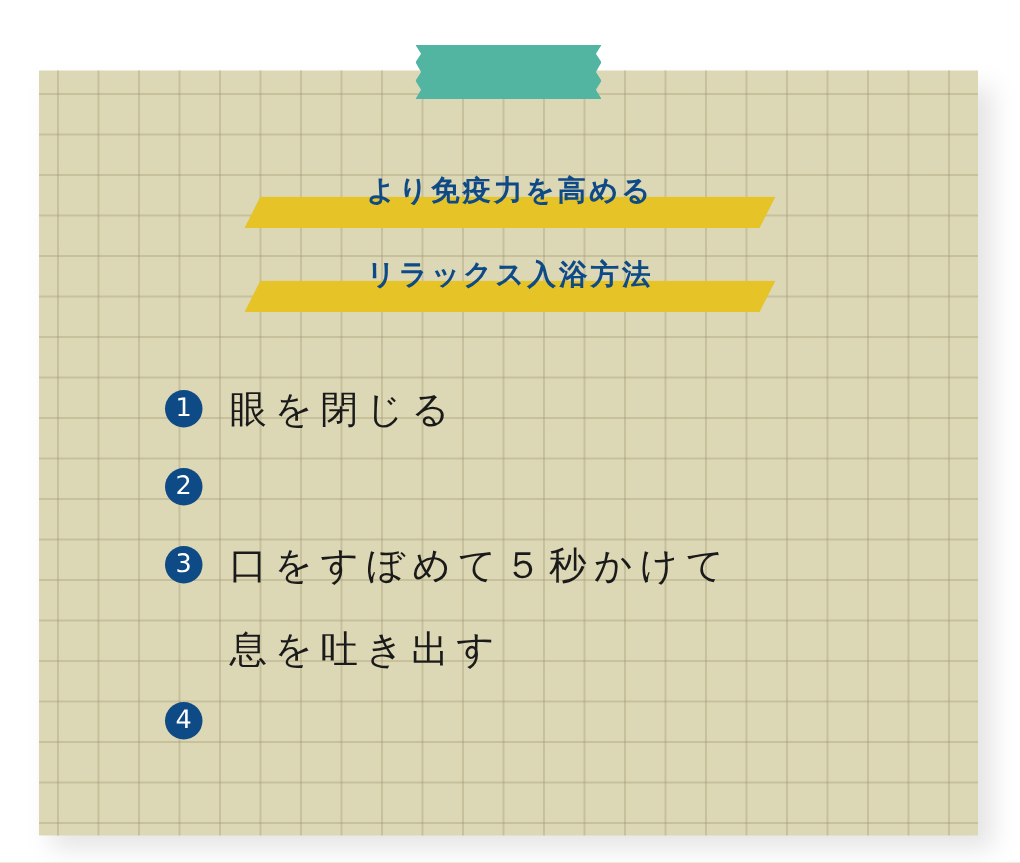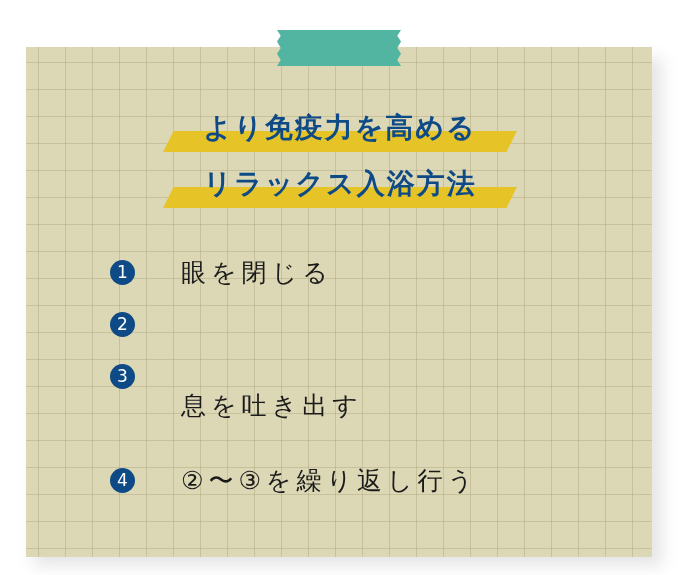--- a/index.html
+++ b/index.html
@@ -12,27 +12,27 @@
          background-image:
            linear-gradient(to right, rgba(160,150,110,0.35) 1px, transparent 1px),
            linear-gradient(to bottom, rgba(160,150,110,0.35) 1px, transparent 1px);
          background-size:27px 27px;background-position:12px 15px;}
   .tape{position:absolute;left:277px;top:30px;width:124px;height:36px;background:#52b5a2;
         clip-path:polygon(0 0,100% 0,97% 16%,100% 32%,97% 50%,100% 66%,97% 83%,100% 100%,0 100%,3% 83%,0 66%,3% 50%,0 32%,3% 16%);}
   .hl{position:absolute;height:21px;background:#e6c428;}
   .hl1{left:163px;top:131px;width:354px;clip-path:polygon(3% 0,100% 0,97% 100%,0 100%);}
   .hl2{left:163px;top:187px;width:354px;clip-path:polygon(3% 0,100% 0,97% 100%,0 100%);}
   .title{position:absolute;left:0;width:680px;text-align:center;color:#0e4a86;
-         font-weight:bold;font-size:28px;letter-spacing:2px;line-height:34px;}
+         font-weight:bold;font-size:19px;letter-spacing:2px;line-height:34px;font-family:Liberation Serif, serif;}
   .t1{top:111px;}
   .t2{top:167px;text-align:center;}
   .item{position:absolute;left:110px;display:flex;align-items:center;height:40px;}
   .badge{width:25px;height:25px;border-radius:50%;background:#0e4a86;color:#fff;
          font-size:17px;display:flex;align-items:center;justify-content:center;margin-right:18px;}
-  .text{font-size:25px;letter-spacing:5px;color:#1a1a1a;white-space:nowrap;margin-left:28px;}
+  .text{font-size:25px;letter-spacing:5px;color:#1a1a1a;white-space:nowrap;}
   .cont{position:absolute;left:153px;}
 </style>
 </head>
 <body>
 
 <div class="shadow"></div>
 <div class="paper"></div>
 <div class="tape"></div>
 
 <div class="hl hl1"></div>
@@ -42,20 +42,20 @@
 
 <div class="item" style="top:252px;">
   <span class="badge">1</span>
   <span class="text">眼を閉じる</span>
 </div>
 <div class="item" style="top:304px;">
   <span class="badge">2</span>
 </div>
 <div class="item" style="top:356px;">
   <span class="badge">3</span>
+  <span class="text">口をすぼめて５秒かけて</span>
 </div>
-<div class="item cont" style="top:385px;">
+<div class="item cont" style="top:412px;">
   <span class="text">息を吐き出す</span>
 </div>
 <div class="item" style="top:460px;">
   <span class="badge">4</span>
-  <span class="text">②〜③を繰り返し行う</span>
 </div>
 
 </body></html>

